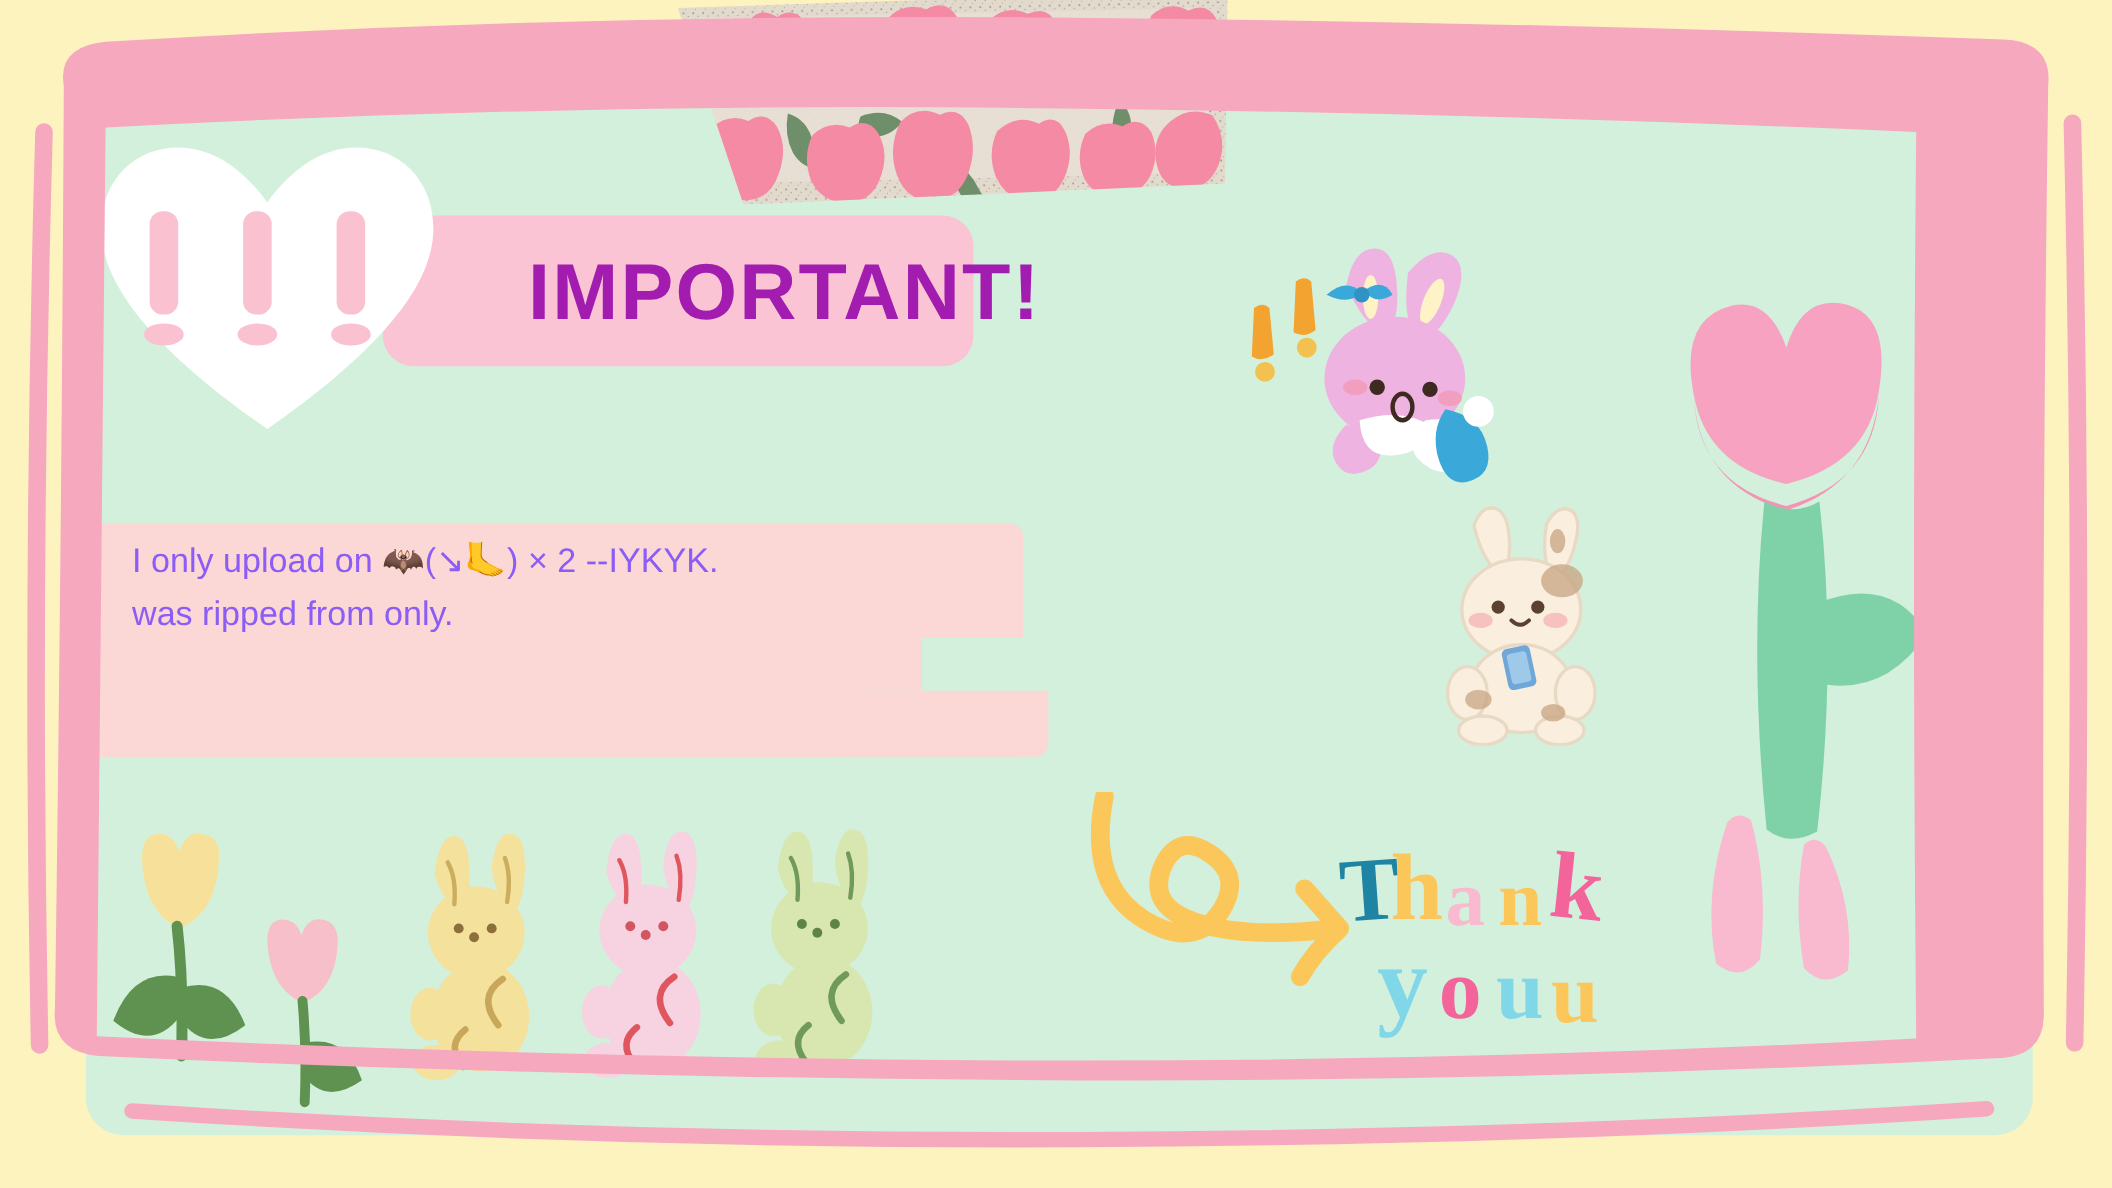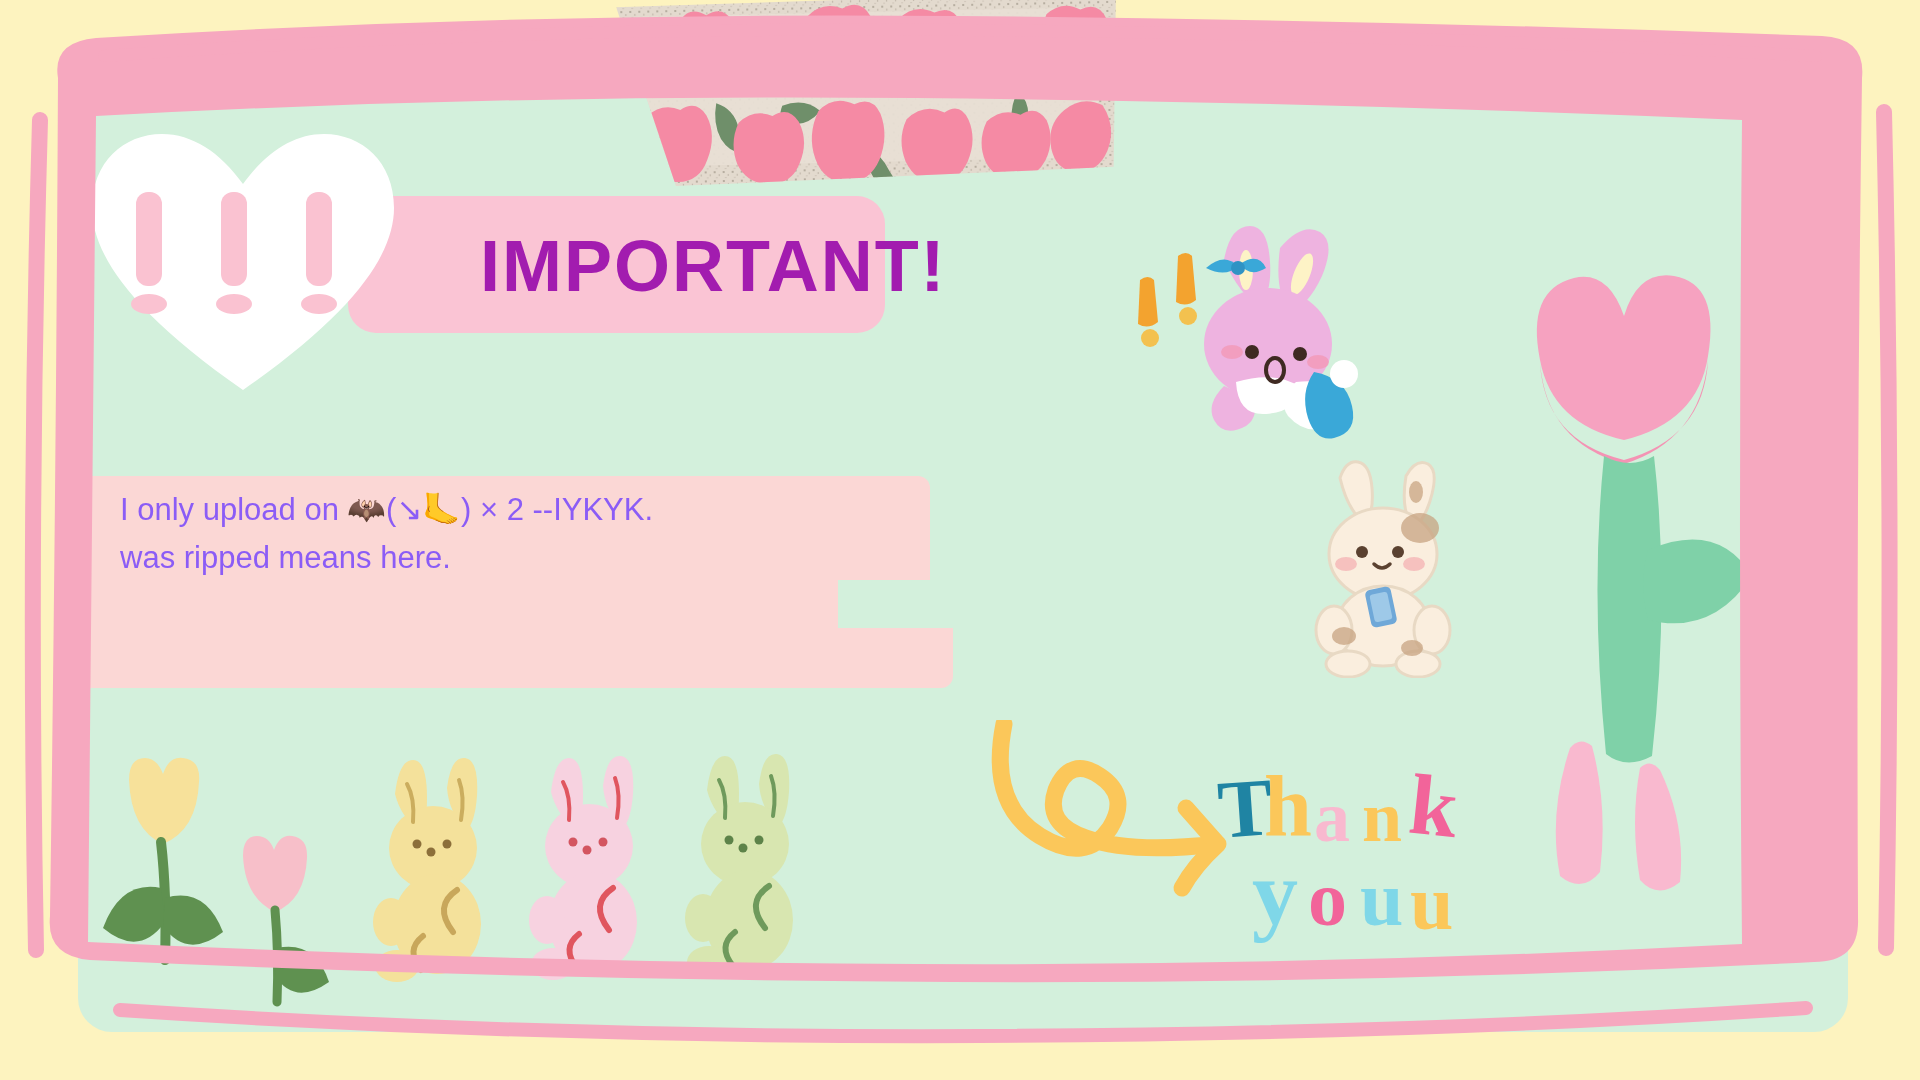--- a/index.html
+++ b/index.html
@@ -138,21 +138,21 @@
   <div class="important-text">IMPORTANT!</div>
 
   <div class="bb1b"></div>
   <div class="body-band bb1"></div>
   <div class="body-band bb2"></div>
   <div class="body-band bb3" style="width:760px"></div>
   <div class="body-band bb4"></div>
 
   <div class="body-lines">
     <div>I only upload on 🦇(↘🦶) × 2 --IYKYK.</div>
-    <div>was ripped means here.</div>
+    <div>was ripped from only.</div>
   </div>
 
   <svg class="fly-bunny" viewBox="0 0 250 230">
     <g fill="#f3a32f">
       <path d="M12 58 q8 -6 14 0 l4 42 q-10 8 -20 2z"></path>
       <circle cx="22" cy="116" r="9" fill="#f3c14f"></circle>
       <path d="M50 34 q8 -6 14 0 l4 44 q-10 8 -20 2z"></path>
       <circle cx="60" cy="94" r="9" fill="#f3c14f"></circle>
     </g>
     <g>

